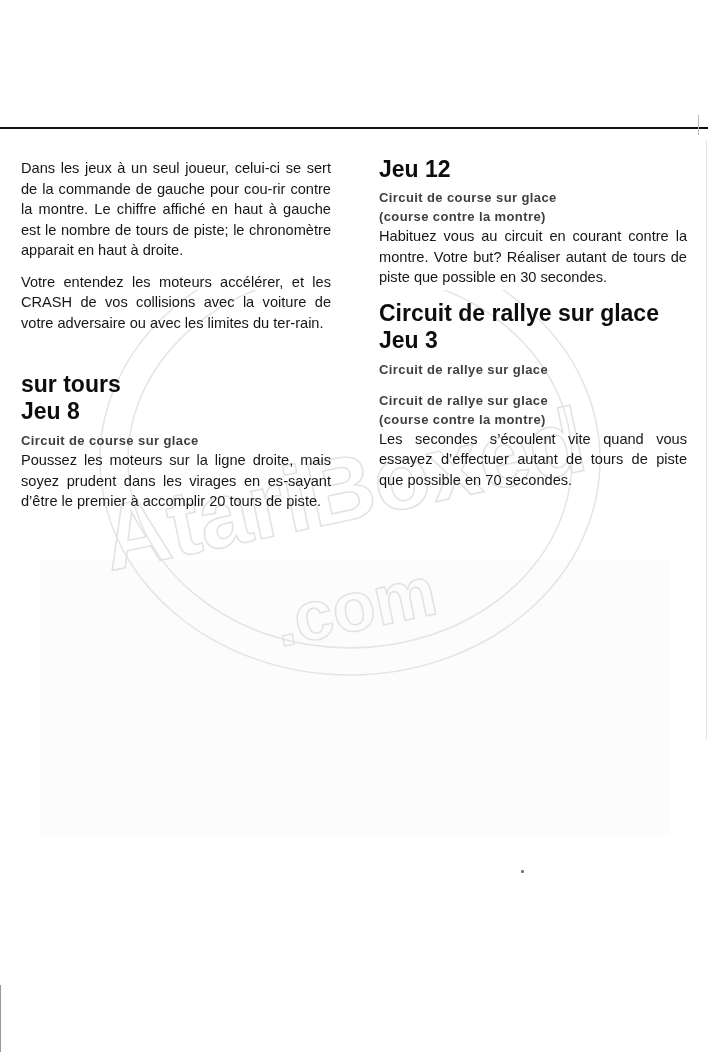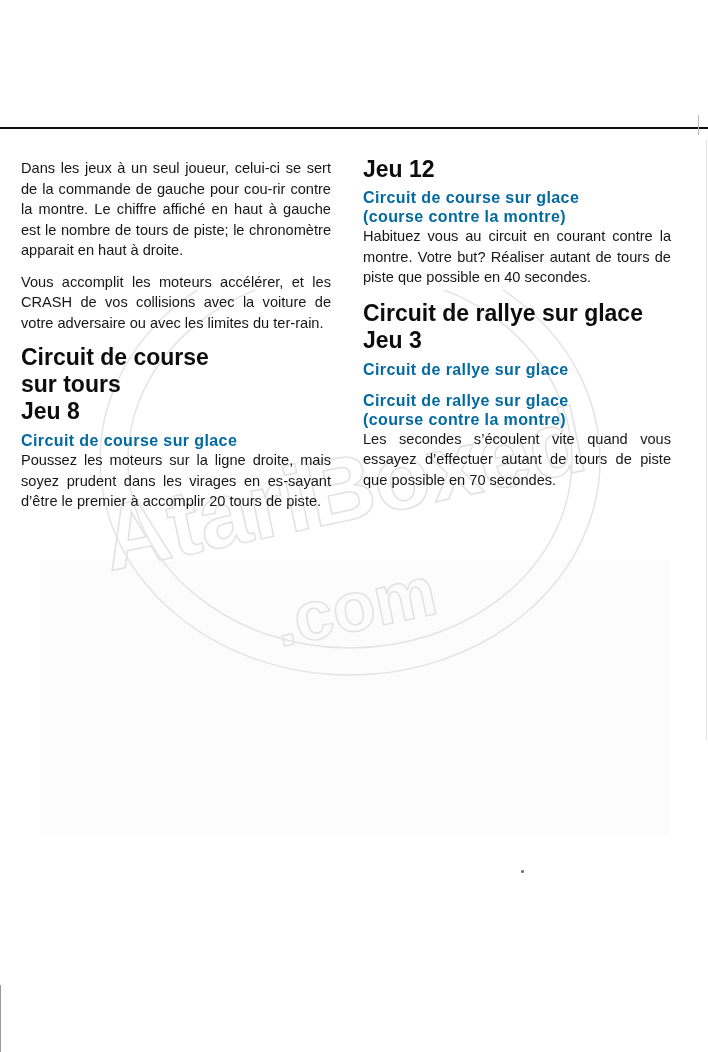--- a/index.html
+++ b/index.html
@@ -54,43 +54,43 @@
       width: 630px;
       height: 275px;
       background: #fcfcfc;
     }
     .col {
       position: absolute;
       top: 158px;
       width: 310px;
     }
     .col-left { left: 21px; }
-    .col-right { left: 363px; width: 308px; }
+    .col-right { left: 379px; width: 308px; }
 
     p.body {
       margin: 0 0 11px 0;
       font-size: 14.6px;
       line-height: 20.5px;
       text-align: justify;
       color: #161616;
     }
     h2.big {
       margin: 0;
       font-size: 23px;
       line-height: 27px;
       font-weight: bold;
       color: #0d0d0d;
     }
     h3.sub {
       margin: 0;
-      font-size: 16px;
+      font-size: 13px;
       line-height: 19px;
       font-weight: bold;
       letter-spacing: 0.4px;
-      color: #0369a1;
+      color: #404040;
     }
     .section { margin-bottom: 12px; }
     .section h2.big + h3.sub,
     .section h2.big + h2.big + h3.sub { margin-top: 6px; }
     .section p.body { margin-bottom: 0; }
     .col-left .section { margin-top: 8px; }
     .col-right .section-first h2.big { margin-top: -2px; }
     .col-right .section { margin-bottom: 12px; }
 
     .speck {
@@ -123,45 +123,45 @@
   <g fill="none" stroke="#e4e4e4" stroke-width="1.5">
     <ellipse cx="260" cy="170" rx="250" ry="215"></ellipse>
     <ellipse cx="260" cy="170" rx="222" ry="188"></ellipse>
   </g>
   <text x="260" y="230" text-anchor="middle" transform="rotate(-12 260 230)" font-family="Liberation Sans, sans-serif" font-weight="bold" font-size="92" fill="none" stroke="#e2e2e2" stroke-width="1.5">AtariBoxed</text>
   <text x="270" y="340" text-anchor="middle" transform="rotate(-12 270 340)" font-family="Liberation Sans, sans-serif" font-weight="bold" font-size="70" fill="none" stroke="#e2e2e2" stroke-width="1.5">.com</text>
 </svg>
 
 <div class="col col-left">
   <p class="body">Dans les jeux à un seul joueur, celui-ci se sert de la commande de gauche pour cou-rir contre la montre. Le chiffre affiché en haut à gauche est le nombre de tours de piste; le chronomètre apparait en haut à droite.</p>
-  <p class="body">Vous accomplit les moteurs accélérer, et les CRASH de vos collisions avec la voiture de votre adversaire ou avec les limites du ter-rain.</p>
+  <p class="body">Votre entendez les moteurs accélérer, et les CRASH de vos collisions avec la voiture de votre adversaire ou avec les limites du ter-rain.</p>
 
   <div class="section">
     <h2 class="big">
-      <span>Circuit de course</span><br>
+      <br>
       <span>sur tours</span><br>
       <span>Jeu 8</span>
     </h2>
     <h3 class="sub" style="margin-top:6px;">
       <span>Circuit de course sur glace</span>
     </h3>
     <p class="body">Poussez les moteurs sur la ligne droite, mais soyez prudent dans les virages en es-sayant d’être le premier à accomplir 20 tours de piste.</p>
   </div>
 </div>
 
 <div class="col col-right">
   <div class="section section-first">
     <h2 class="big">
       <span>Jeu 12</span>
     </h2>
     <h3 class="sub" style="margin-top:5px;">
       <span>Circuit de course sur glace</span><br>
       <span>(course contre la montre)</span>
     </h3>
-    <p class="body">Habituez vous au circuit en courant contre la montre. Votre but? Réaliser autant de tours de piste que possible en 40 secondes.</p>
+    <p class="body">Habituez vous au circuit en courant contre la montre. Votre but? Réaliser autant de tours de piste que possible en 30 secondes.</p>
   </div>
 
   <div class="section">
     <h2 class="big">
       <span>Circuit de rallye sur glace</span><br>
       <span>Jeu 3</span>
     </h2>
     <h3 class="sub" style="margin-top:6px;">
       <span>Circuit de rallye sur glace</span>
     </h3>

